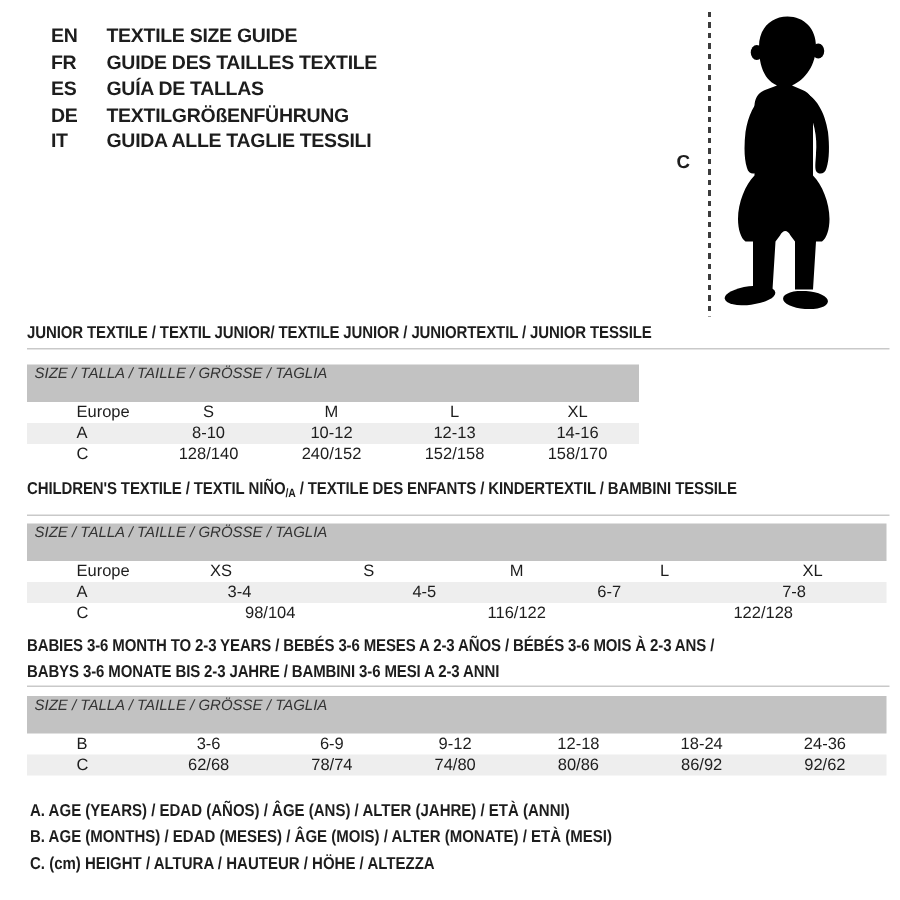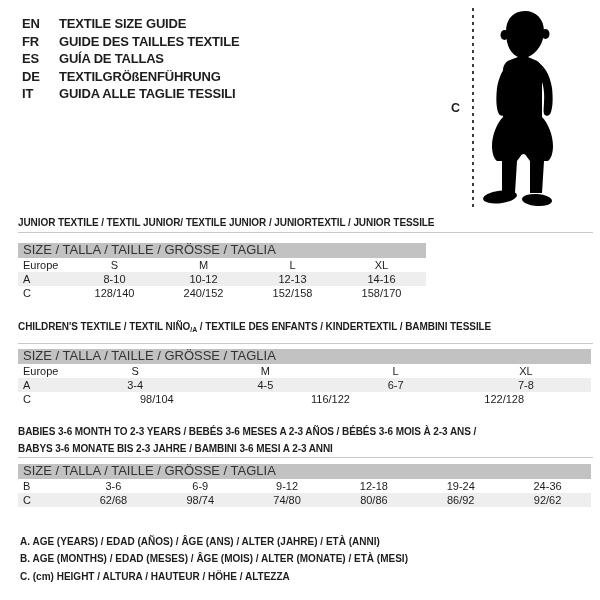--- a/index.html
+++ b/index.html
@@ -11,21 +11,21 @@
     color:var(--ink,#1d1d1d);
     overflow:hidden;
   }
 
   
   .langs {
     position:absolute; top:15px; left:22px;
     font-size:13px; font-weight:bold; line-height:17.6px;
     letter-spacing:-0.2px; white-space:nowrap;
   }
-  .lang-row { display:flex; }
+  .lang-row { display:flex;margin-left:12px; }
   .lang-code { width:37px; }
 
   
   .c-label {
     position:absolute; left:451px; top:101px;
     font-size:12.5px; font-weight:600;
   }
   .dash-line {
     position:absolute; left:472px; top:8px; width:2px; height:203px;
     background:repeating-linear-gradient(to bottom, #3c3c3c 0 3.5px, transparent 3.5px 7px);
@@ -44,28 +44,28 @@
   .rule {
     position:absolute; left:18px; width:575px; height:1px;
     background:var(--rule,#c9c9c9);
   }
 
   
   .table { position:absolute; left:18px; }
   .table.narrow { width:408px; }
   .table.wide   { width:573px; }
   .tbar {
-    height:15px; line-height:13px;
+    height:25px; line-height:13px;
     background:var(--bar-bg,#c2c2c2);
-    font-size:13px; color:#333333;
-    padding-left:5px; white-space:nowrap; overflow:hidden;
+    font-size:10px; color:#333333;
+    padding-left:5px; white-space:nowrap; overflow:hidden;font-style:italic;
   }
   .trow { display:flex; height:14px; line-height:14px; font-size:11px; }
   .trow.alt { background:var(--alt-bg,#eeeeee); }
-  .tlabel { width:52px; padding-left:5px; }
+  .tlabel { width:52px; padding-left:5px;margin-left:28px; }
   .tcell  { flex:1; text-align:center; }
 
   
   .footnotes {
     position:absolute; left:20px; top:533px;
     font-size:11.5px; font-weight:bold; line-height:17.3px;
     white-space:nowrap;
     transform:scaleX(0.87); transform-origin:left top;
   }
 </style>
@@ -153,20 +153,21 @@
   </div>
 
 <div class="sec-heading" style="top:320px;">
   <span>CHILDREN'S TEXTILE / TEXTIL NIÑO</span><span class="hsub">/A</span><span> / TEXTILE DES ENFANTS / KINDERTEXTIL / BAMBINI TESSILE</span>
 </div>
 <div class="rule" style="top:343px;"></div>
 <div class="table wide" style="top:349px;">
     <div class="tbar">SIZE / TALLA / TAILLE / GRÖSSE / TAGLIA</div>
     <div class="trow">
       <div class="tlabel">Europe</div>
+      <div class="tcell">XS</div>
       <div class="tcell">S</div>
       <div class="tcell">M</div>
       <div class="tcell">L</div>
       <div class="tcell">XL</div>
     </div>
     <div class="trow alt">
       <div class="tlabel">A</div>
       <div class="tcell">3-4</div>
       <div class="tcell">4-5</div>
       <div class="tcell">6-7</div>
@@ -186,27 +187,27 @@
 </div>
 <div class="rule" style="top:457px;"></div>
 <div class="table wide" style="top:464px;">
     <div class="tbar">SIZE / TALLA / TAILLE / GRÖSSE / TAGLIA</div>
     <div class="trow">
       <div class="tlabel">B</div>
       <div class="tcell">3-6</div>
       <div class="tcell">6-9</div>
       <div class="tcell">9-12</div>
       <div class="tcell">12-18</div>
-      <div class="tcell">19-24</div>
+      <div class="tcell">18-24</div>
       <div class="tcell">24-36</div>
     </div>
     <div class="trow alt">
       <div class="tlabel">C</div>
       <div class="tcell">62/68</div>
-      <div class="tcell">98/74</div>
+      <div class="tcell">78/74</div>
       <div class="tcell">74/80</div>
       <div class="tcell">80/86</div>
       <div class="tcell">86/92</div>
       <div class="tcell">92/62</div>
     </div>
   </div>
 
 <div class="footnotes">
   <div>A. AGE (YEARS) / EDAD (AÑOS) / ÂGE (ANS) / ALTER (JAHRE) / ETÀ (ANNI)</div>
   <div>B. AGE (MONTHS) / EDAD (MESES) / ÂGE (MOIS) / ALTER (MONATE) / ETÀ (MESI)</div>

